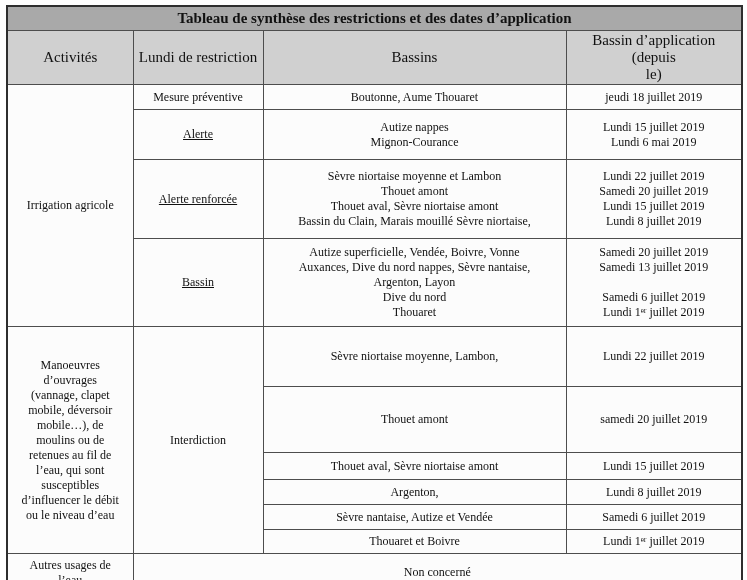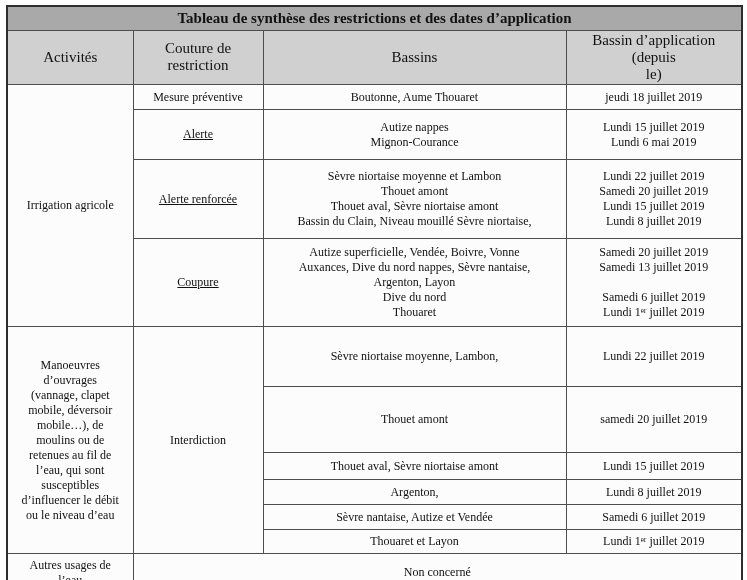--- a/index.html
+++ b/index.html
@@ -75,21 +75,21 @@
       <col class="c4">
   </colgroup>
 
   <tbody>
       <tr class="title-row rh-title">
     <td colspan="4">Tableau de synthèse des restrictions et des dates d’application</td>
   </tr>
 
   <tr class="header-row rh-head">
     <th>Activités</th>
-    <th>Couture de restriction</th>
+    <th>Lundi de restriction</th>
     <th>Bassins</th>
     <th>Bassin d’application (depuis
 le)</th>
   </tr>
 
   <tr class="rh-irr0">
     <td rowspan="4">Irrigation agricole</td>
     <td>Mesure préventive</td>
     <td>Boutonne, Aume Thouaret</td>
     <td>jeudi 18 juillet 2019</td>
@@ -99,28 +99,28 @@
     <td>Autize nappes
 Mignon-Courance</td>
     <td>Lundi 15 juillet 2019
 Lundi 6 mai 2019</td>
   </tr>
   <tr class="rh-irr2">
     <td class="u">Alerte renforcée</td>
     <td>Sèvre niortaise moyenne et Lambon
 Thouet amont
 Thouet aval, Sèvre niortaise amont
-Bassin du Clain, Niveau mouillé Sèvre niortaise,</td>
+Bassin du Clain, Marais mouillé Sèvre niortaise,</td>
     <td>Lundi 22 juillet 2019
 Samedi 20 juillet 2019
 Lundi 15 juillet 2019
 Lundi 8 juillet 2019</td>
   </tr>
   <tr class="rh-irr3">
-    <td class="u">Coupure</td>
+    <td class="u">Bassin</td>
     <td>Autize superficielle, Vendée, Boivre, Vonne
 Auxances, Dive du nord nappes, Sèvre nantaise,
 Argenton, Layon
 Dive du nord
 Thouaret</td>
     <td>Samedi 20 juillet 2019
 Samedi 13 juillet 2019
 
 Samedi 6 juillet 2019
 Lundi 1ᵉʳ juillet 2019</td>
@@ -152,21 +152,21 @@
   </tr>
   <tr class="rh-man3">
     <td>Argenton,</td>
     <td>Lundi 8 juillet 2019</td>
   </tr>
   <tr class="rh-man4">
     <td>Sèvre nantaise, Autize et Vendée</td>
     <td>Samedi 6 juillet 2019</td>
   </tr>
   <tr class="rh-man5">
-    <td>Thouaret et Layon</td>
+    <td>Thouaret et Boivre</td>
     <td>Lundi 1ᵉʳ juillet 2019</td>
   </tr>
 
   <tr class="rh-other">
     <td>Autres usages de
 l’eau</td>
     <td colspan="3">Non concerné</td>
   </tr>
 </tbody>
   </table>

